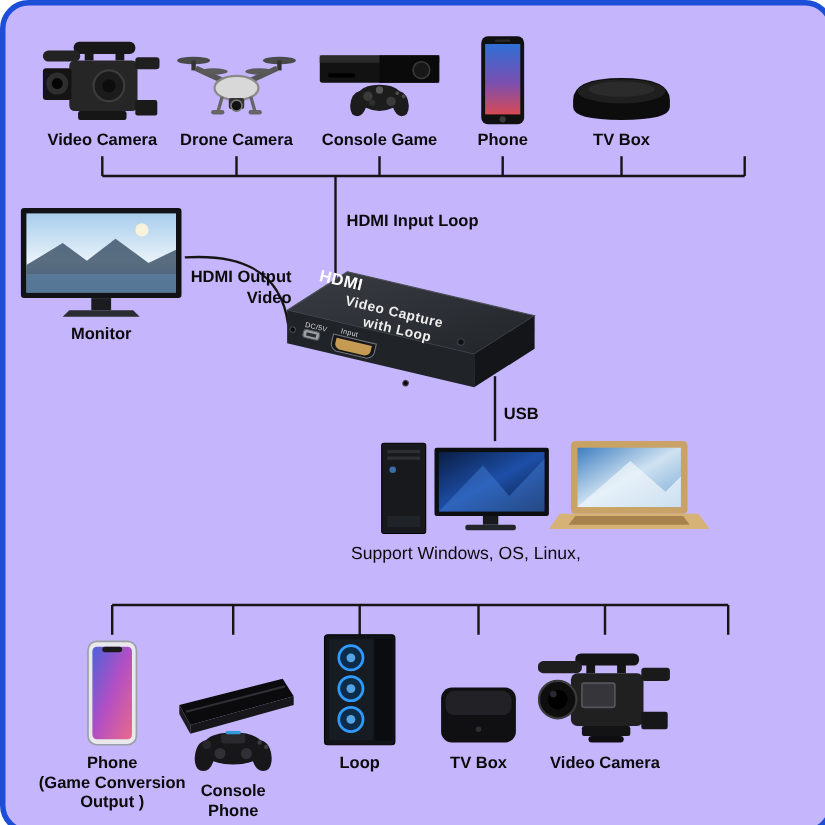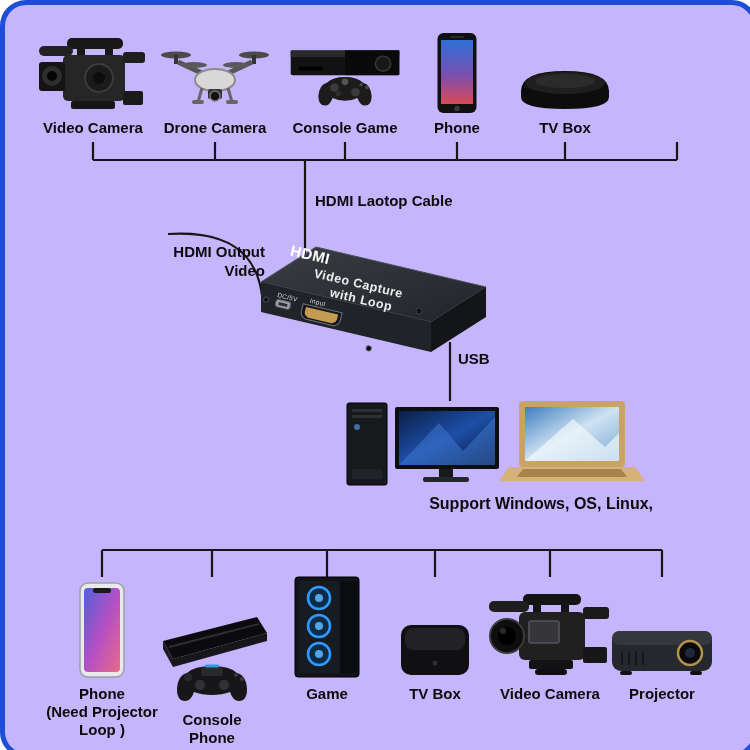--- a/index.html
+++ b/index.html
@@ -8,21 +8,21 @@
   .wires{position:absolute;left:0;top:0}
   .abs{position:absolute}
   .node{position:absolute;display:flex;flex-direction:column;align-items:center}
   .iconbox{display:flex;align-items:flex-end;justify-content:center;width:100%}
   .node.top .iconbox{height:100px}
   .node.bot .iconbox{height:106px}
   .nlabel{margin-top:4px;font-size:15px;font-weight:700;line-height:1.2;text-align:center;white-space:nowrap;color:#0b0b0b}
   .nlabel span{display:block}
   .flabel{position:absolute;font-size:15px;font-weight:700;line-height:1.25;color:#0b0b0b}
   .flabel.center{text-align:right}
-  .support{position:absolute;left:330px;top:488px;width:318px;text-align:right;font-size:16px;font-weight:700;line-height:1.35}
+  .support{position:absolute;left:314px;top:488px;width:318px;text-align:left;font-size:16px;font-weight:400;line-height:1.35}
   .support span{display:block}
   .devbrand{font-family:"Liberation Sans",sans-serif;font-size:15px;font-weight:bold;fill:#ffffff;letter-spacing:.4px}
   .devname{font-family:"Liberation Sans",sans-serif;font-size:12.5px;font-weight:bold;fill:#ededed;letter-spacing:.5px}
   .devport{font-family:"Liberation Sans",sans-serif;font-size:6.5px;fill:#d8d8d8;letter-spacing:.3px}
 </style>
 </head>
 <body>
 
 <div class="stage">
 
@@ -124,27 +124,48 @@
       <svg width="104" height="58" viewBox="0 0 104 58">
         <path d="M8,34 q0,-20 44,-20 q44,0 44,20 l0,6 q0,12 -44,12 q-44,0 -44,-12 z" fill="#0d0d0d"></path>
         <ellipse cx="52" cy="26" rx="40" ry="11" fill="#1f1f1f"></ellipse>
         <ellipse cx="52" cy="24" rx="30" ry="7" fill="#2b2b2b"></ellipse>
       </svg>
     </div>
     <div class="nlabel">TV Box</div>
   </div>
 
 
-  <div class="flabel" style="left:310px;top:187px;white-space:nowrap">HDMI Laotop Cable</div>
+  <div class="flabel" style="left:310px;top:187px;white-space:nowrap">HDMI Input Loop</div>
 
   <div class="flabel center" style="left:150px;top:238px;width:110px">
     <span style="display:block">HDMI Output</span>
     <span style="display:block">Video</span>
   </div>
 
+  <div class="node" style="left:12px;top:182px;width:150px">
+    <div class="iconbox" style="height:104px">
+      <svg width="150" height="104" viewBox="0 0 150 104">
+        <defs>
+          <linearGradient id="sky" x1="0" y1="0" x2="0" y2="1">
+            <stop offset="0" stop-color="#a8cdec"></stop>
+            <stop offset="0.6" stop-color="#e8f2fa"></stop>
+            <stop offset="1" stop-color="#6e93b4"></stop>
+          </linearGradient>
+        </defs>
+        <rect x="2" y="2" width="146" height="82" rx="3" fill="#101214"></rect>
+        <rect x="7" y="7" width="136" height="72" fill="url(#sky)"></rect>
+        <path d="M7,54 L40,34 L62,50 L88,30 L118,52 L143,40 L143,79 L7,79 z" fill="#41566b" opacity="0.85"></path>
+        <rect x="7" y="62" width="136" height="17" fill="#587a99" opacity="0.9"></rect>
+        <circle cx="112" cy="22" r="6" fill="#fdf6d8" opacity="0.9"></circle>
+        <rect x="66" y="84" width="18" height="11" fill="#1a1c1f"></rect>
+        <path d="M46,95 L104,95 L110,101 L40,101 z" fill="#2a2d30"></path>
+      </svg>
+    </div>
+    <div class="nlabel">Monitor</div>
+  </div>
 
   <div class="abs" style="left:226px;top:220px">
     <svg width="275" height="133" viewBox="0 0 275 133">
       <defs>
         <linearGradient id="devtop" x1="0" y1="0" x2="1" y2="1">
           <stop offset="0" stop-color="#3a3e44"></stop>
           <stop offset="1" stop-color="#212429"></stop>
         </linearGradient>
       </defs>
       <polygon points="85,22 255,62 200,97 30,57" fill="url(#devtop)" stroke="#4a4e54" stroke-width="1"></polygon>
@@ -163,21 +184,21 @@
         <rect x="19" y="13" width="15" height="7.5" rx="2.5" fill="#9aa0a6" stroke="#5a5e63" stroke-width="1"></rect>
         <rect x="22" y="15.5" width="9" height="3" fill="#2c2f33"></rect>
         <text x="52" y="9" class="devport">Input</text>
         <path d="M46,11.5 h40 v8 q0,4.5 -5.5,6.5 h-29 q-5.5,-2 -5.5,-6.5 z" fill="#15171b" stroke="#70757b" stroke-width="1"></path>
         <path d="M49.5,14 h33 v5 q0,3.5 -4.5,5 h-24 q-4.5,-1.5 -4.5,-5 z" fill="#c59a52"></path>
         <circle cx="120" cy="40" r="2.5" fill="#08090b" stroke="#474b50" stroke-width="1"></circle>
       </g>
     </svg>
   </div>
 
-  <div class="flabel" style="left:453px;top:345px">USB</div>
+  <div class="flabel" style="left:453px;top:363px">USB</div>
 
   <div class="abs" style="left:338px;top:394px">
     <svg width="305" height="90" viewBox="0 0 305 90">
       <defs>
         <linearGradient id="pcscr" x1="0" y1="0" x2="1" y2="1">
           <stop offset="0" stop-color="#0b1e46"></stop>
           <stop offset="0.5" stop-color="#1d4fa8"></stop>
           <stop offset="1" stop-color="#0a1836"></stop>
         </linearGradient>
         <linearGradient id="lapscr" x1="0" y1="0" x2="1" y2="1">
@@ -224,22 +245,22 @@
             <stop offset="1" stop-color="#e86a8a"></stop>
           </linearGradient>
         </defs>
         <rect x="3" y="2" width="44" height="94" rx="8" fill="#e9e9ec" stroke="#9aa0a6" stroke-width="1.5"></rect>
         <rect x="7" y="7" width="36" height="84" rx="4" fill="url(#iph)"></rect>
         <rect x="16" y="7" width="18" height="5" rx="2.5" fill="#1a1a1a"></rect>
       </svg>
     </div>
     <div class="nlabel">
       <span>Phone</span>
-      <span>(Need Projector</span>
-      <span>Loop )</span>
+      <span>(Game Conversion</span>
+      <span>Output )</span>
     </div>
   </div>
 
   <div class="node bot" style="left:142px;top:596px;width:130px">
     <div class="iconbox">
       <svg width="118" height="96" viewBox="0 0 118 96">
         <polygon points="10,30 104,6 114,22 20,48" fill="#0b0b0d"></polygon>
         <polygon points="10,30 20,48 20,56 10,38" fill="#1c1c20"></polygon>
         <polygon points="20,48 114,22 114,30 20,56" fill="#17171b"></polygon>
         <line x1="16" y1="36" x2="106" y2="13" stroke="#2e2e34" stroke-width="2"></line>
@@ -271,21 +292,21 @@
           <circle cx="30" cy="79" r="11"></circle>
         </g>
         <g fill="#63b8ff" opacity="0.85">
           <circle cx="30" cy="23" r="4"></circle>
           <circle cx="30" cy="51" r="4"></circle>
           <circle cx="30" cy="79" r="4"></circle>
         </g>
       </svg>
     </div>
     <div class="nlabel">
-      <span>Game</span>
+      <span>Loop</span>
     </div>
   </div>
 
   <div class="node bot" style="left:365px;top:570px;width:130px">
     <div class="iconbox">
       <svg width="92" height="62" viewBox="0 0 92 62">
         <rect x="12" y="6" width="68" height="50" rx="10" fill="#101013"></rect>
         <rect x="16" y="9" width="60" height="22" rx="8" fill="#222226"></rect>
         <circle cx="46" cy="44" r="2.5" fill="#2e2e34"></circle>
       </svg>
@@ -311,35 +332,14 @@
         <rect x="94" y="56" width="24" height="16" rx="2" fill="#17171a"></rect>
         <rect x="40" y="69" width="44" height="9" rx="2" fill="#131316"></rect>
         <rect x="46" y="78" width="32" height="6" rx="3" fill="#0f0f12"></rect>
       </svg>
     </div>
     <div class="nlabel">
       <span>Video Camera</span>
     </div>
   </div>
 
-  <div class="node bot" style="left:592px;top:570px;width:130px">
-    <div class="iconbox">
-      <svg width="104" height="58" viewBox="0 0 104 58">
-        <rect x="2" y="8" width="100" height="40" rx="9" fill="#25282c"></rect>
-        <rect x="2" y="8" width="100" height="14" rx="7" fill="#34383d"></rect>
-        <circle cx="80" cy="30" r="12" fill="#0a0a0c" stroke="#b5924f" stroke-width="2.5"></circle>
-        <circle cx="80" cy="30" r="5" fill="#1d2a3a"></circle>
-        <g stroke="#15171a" stroke-width="2">
-          <line x1="12" y1="28" x2="12" y2="42"></line>
-          <line x1="19" y1="28" x2="19" y2="42"></line>
-          <line x1="26" y1="28" x2="26" y2="42"></line>
-          <line x1="33" y1="28" x2="33" y2="42"></line>
-        </g>
-        <rect x="10" y="48" width="12" height="4" rx="2" fill="#111"></rect>
-        <rect x="80" y="48" width="12" height="4" rx="2" fill="#111"></rect>
-      </svg>
-    </div>
-    <div class="nlabel">
-      <span>Projector</span>
-    </div>
-  </div>
 
 </div>
 
 </body></html>

